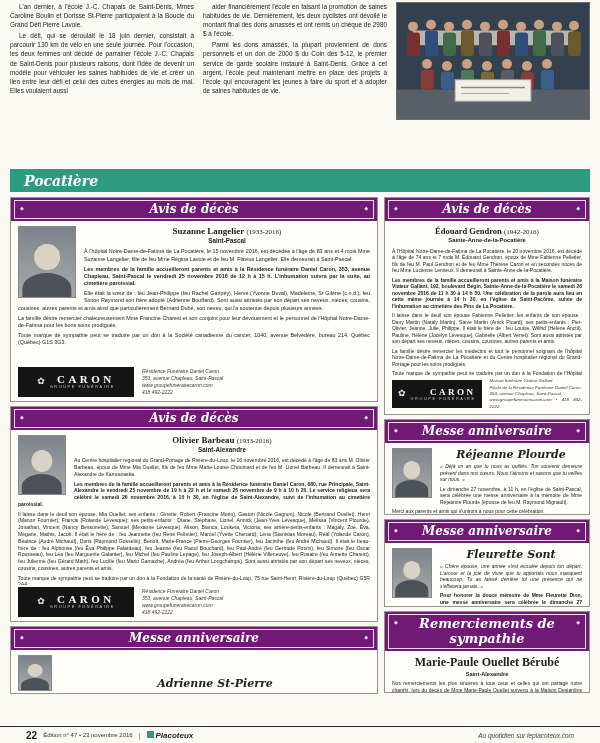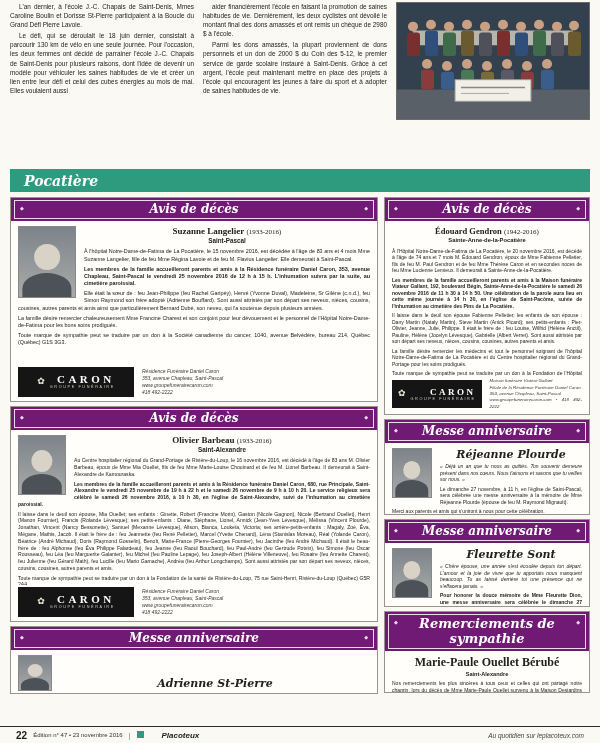--- a/index.html
+++ b/index.html
@@ -74,26 +74,26 @@
   .caron-sub { font-size:3.8px; letter-spacing:1.6px; color:#cfcabf; }
   .caron-addr { font:italic 5px "Liberation Sans",sans-serif; color:#3a3a3a; white-space:pre-line; line-height:1.45; }
   .mass-name { text-align:center; font:italic 700 11px "DejaVu Serif",serif; margin:1px 0 2px; }
   .mass-quote { font-style:italic; }
   .memoriam-lead { text-align:center; font:italic 700 10px "DejaVu Serif",serif; }
   .memoriam-name { text-align:center; font:italic 700 13px "DejaVu Serif",serif; margin-bottom:3px;margin-top:23px; }
   .direction-line { margin-bottom:2px; }
   
   .footer {
     position:absolute; left:0; right:0; bottom:0; height:17px; background:#fbf9f4;
-    border-top:1.5px solid #2b2b2b; display:flex; align-items:center; padding:0 16px; gap:6px;
+    border-top:1.5px solid #2b2b2b; display:flex; align-items:center; padding:0 26px; gap:6px;
   }
   .page-num { font:700 10px "Liberation Sans",sans-serif; }
   .edition { font-size:6px; color:#333; }
   .foot-sep { font-size:7px; color:#777; }
-  .brand { display:flex; align-items:flex-start; gap:18px; font:italic 700 8px "Liberation Sans",sans-serif; color:#222; }
+  .brand { display:flex; align-items:flex-start; gap:2px; font:italic 700 8px "Liberation Sans",sans-serif; color:#222; }
   .brand-mark { width:7px; height:7px; background:#2e9b7f; display:inline-block; }
   .tagline { margin-left:auto; font:italic 6.5px "Liberation Sans",sans-serif; color:#444; }
 </style>
 </head>
 <body>
 
 <div class="page">
 
 
   <div class="article-row">

